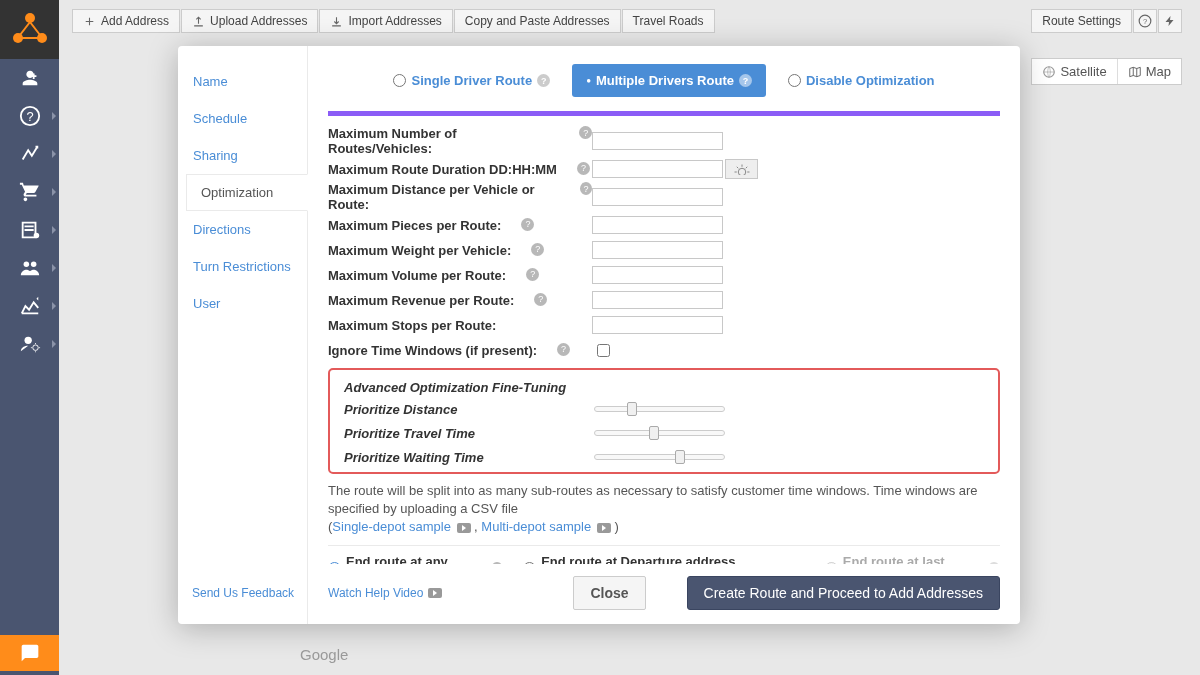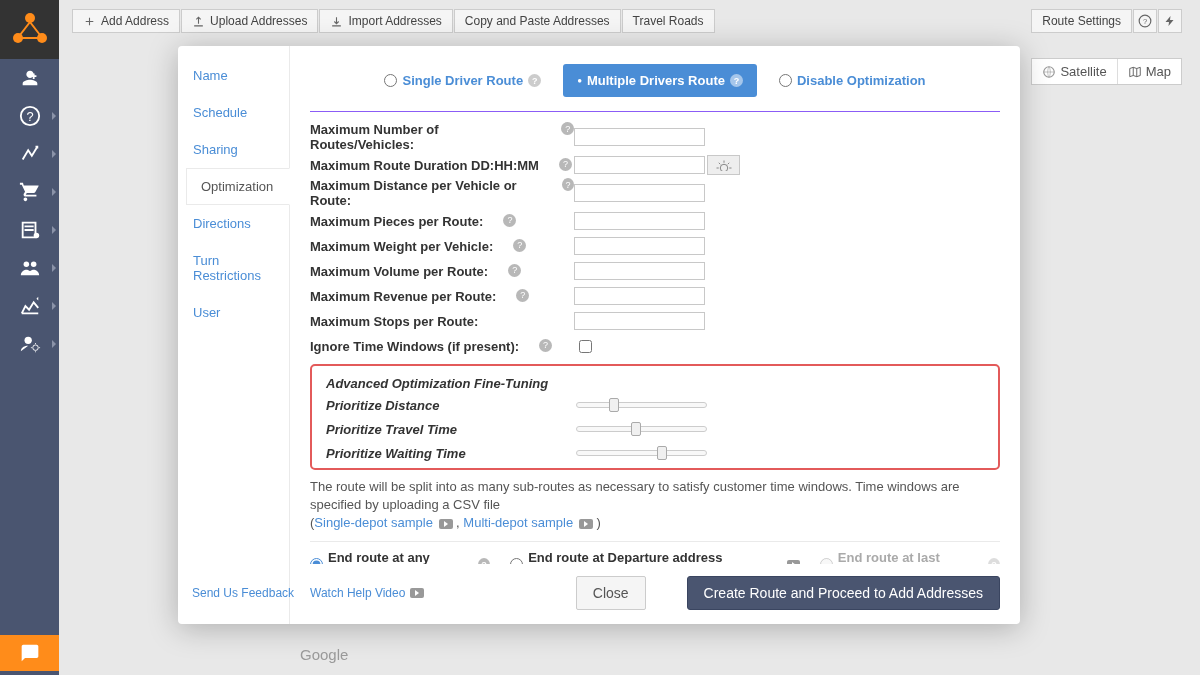--- a/index.html
+++ b/index.html
@@ -22,27 +22,27 @@
 .tb-right { margin-left: auto; display: flex; gap: 1px; }
 .tb-icon-btn { width: 24px; height: 24px; background: #f5f5f5; border: 1px solid #ccc; display: flex; align-items: center; justify-content: center; cursor: pointer; }
 
 
 .map-ctrl { position: absolute; right: 18px; top: 58px; display: flex; gap: 0; border: 1px solid #ccc; background: #fff; }
 .map-ctrl-btn { padding: 5px 10px; font-size: 13px; color: #555; display: flex; align-items: center; gap: 4px; cursor: pointer; }
 .map-ctrl-btn + .map-ctrl-btn { border-left: 1px solid #ddd; }
 
 
 .modal { position: absolute; left: 178px; top: 46px; width: 842px; height: 578px; background: #fff; border-radius: 4px; box-shadow: 0 4px 30px rgba(0,0,0,.25); display: flex; }
-.modal-left { width: 112px; border-right: 1px solid #eaeaea; padding-top: 11px; }
+.modal-left { width: 130px; border-right: 1px solid #eaeaea; padding-top: 17px; }
 .ml-item { padding: 10px 14px; font-size: 13px; color: #4a8dd6; cursor: pointer; border: 1px solid transparent; border-right: none; }
 .ml-item.active { color: #555; border-color: #eaeaea; border-right: 1px solid #fff; margin-right: -1px; background: #fff; margin-left: 8px; }
 .ml-bottom { position: absolute; bottom: 24px; left: 14px; font-size: 12px; color: #4a8dd6; cursor: pointer; }
 
 .modal-right { flex: 1; padding: 18px 20px 14px 20px; display: flex; flex-direction: column; }
-.route-type { display: flex; align-items: center; gap: 22px; padding-bottom: 14px; border-bottom: 1px solid #8b5cf6; margin-bottom: 10px; justify-content: center; }
+.route-type { display: flex; align-items: center; gap: 22px; padding-bottom: 14px; border-bottom: 5px solid #8b5cf6; margin-bottom: 10px; justify-content: center; }
 .rt-opt { display: flex; align-items: center; gap: 5px; font-size: 13px; color: #4a8dd6; font-weight: 600; cursor: pointer; }
 .rt-opt input { margin: 0; }
 .rt-opt.btn { background: #4a8dd6; color: #fff; padding: 9px 14px; border-radius: 3px; font-weight: 600; }
 .rt-opt .info { width: 13px; height: 13px; background: #ccc; border-radius: 50%; display: inline-flex; align-items: center; justify-content: center; font-size: 9px; color: #fff; }
 .rt-opt.btn .info { background: rgba(255,255,255,.5); }
 
 .form-rows { overflow-y: auto; }
 .frow { display: flex; align-items: center; min-height: 24px; margin-bottom: 1px; }
 .flabel { width: 264px; font-size: 13px; font-weight: 700; color: #333; display: flex; align-items: flex-start; gap: 20px; }
 .flabel .q { width: 13px; height: 13px; border-radius: 50%; background: #b8b8b8; color: #fff; font-size: 9px; display: inline-flex; align-items: center; justify-content: center; font-weight: normal; }
@@ -63,21 +63,21 @@
 .vid-icon::after { content: ''; position: absolute; left: 5px; top: 2px; border-left: 4px solid #fff; border-top: 3px solid transparent; border-bottom: 3px solid transparent; }
 
 .end-route { display: flex; gap: 20px; font-size: 13px; padding-top: 8px; border-top: 1px solid #eaeaea; }
 .er-opt { display: flex; align-items: center; gap: 5px; font-weight: 700; color: #333; }
 .er-opt.disabled { color: #aaa; }
 .er-opt input { width: 13px; height: 13px; }
 .er-opt input:checked { accent-color: #4a8dd6; }
 
 .modal-footer { margin-top: auto; padding-top: 12px; display: flex; align-items: center; gap: 8px; }
 .footer-link { font-size: 12px; color: #4a8dd6; cursor: pointer; display: flex; align-items: center; gap: 3px; }
-.btn-close { margin-left: auto; padding: 8px 16px; background: #f5f5f5; border: 1px solid #ccc; border-radius: 2px; font-size: 14px; color: #555; cursor: pointer; }
+.btn-close { margin-left: auto; padding: 8px 16px; background: #f5f5f5; border: 1px solid #ccc; border-radius: 2px; font-size: 14px; color: #555; cursor: pointer; font-weight: bold; }
 .btn-create { padding: 8px 16px; background: #4a5570; border: 1px solid #3a4560; border-radius: 3px; font-size: 14px; color: #fff; cursor: pointer; margin-left: 33px; }
 
 .google-logo { position: absolute; left: 300px; bottom: 12px; font-size: 15px; color: #999; font-family: Arial; }
 </style>
 </head>
 <body>
 
 <div class="sidebar">
   <div class="side-logo">
     <svg viewBox="0 0 40 40">

